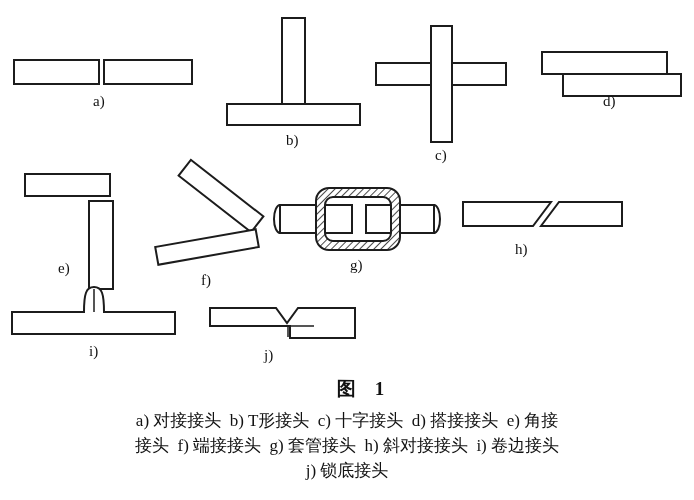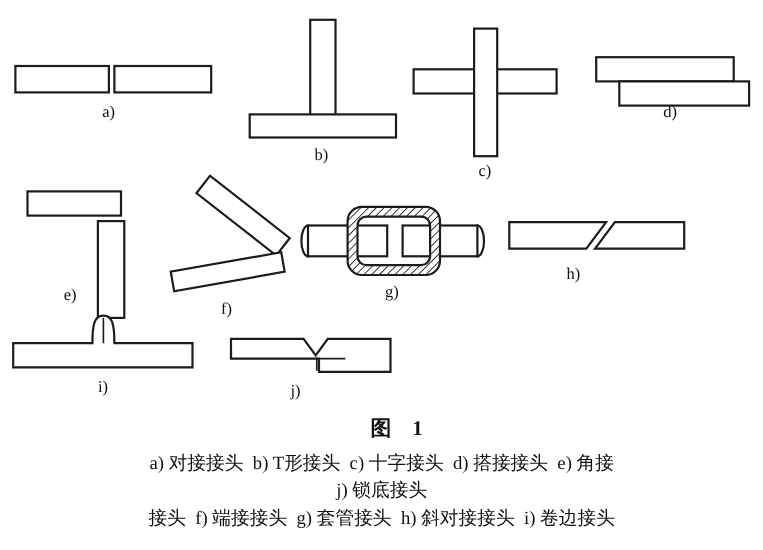--- a/index.html
+++ b/index.html
@@ -107,17 +107,17 @@
       <path class="shape" d="M210,308 L276,308 L287,323 L298,308 L355,308 L355,338 L290,338 L290,326 L210,326 Z"></path>
       <line class="thin" x1="290" y1="326" x2="314" y2="326"></line>
       <line class="thin" x1="288" y1="325" x2="288" y2="337"></line>
       <text class="lbl" x="264" y="360">j)</text>
     </g>
   </svg>
 
   <div class="caption">
     <div class="cap-title">图    1</div>
     <div class="cap-line">a) 对接接头  b) T形接头  c) 十字接头  d) 搭接接头  e) 角接</div>
+    <div class="cap-line">接头  f) 端接接头  g) 套管接头  h) 斜对接接头  i) 卷边接头</div>
     <div class="cap-line">j) 锁底接头</div>
-    <div class="cap-line">接头  f) 端接接头  g) 套管接头  h) 斜对接接头  i) 卷边接头</div>
   </div>
 
 </div>
 
 </body></html>

